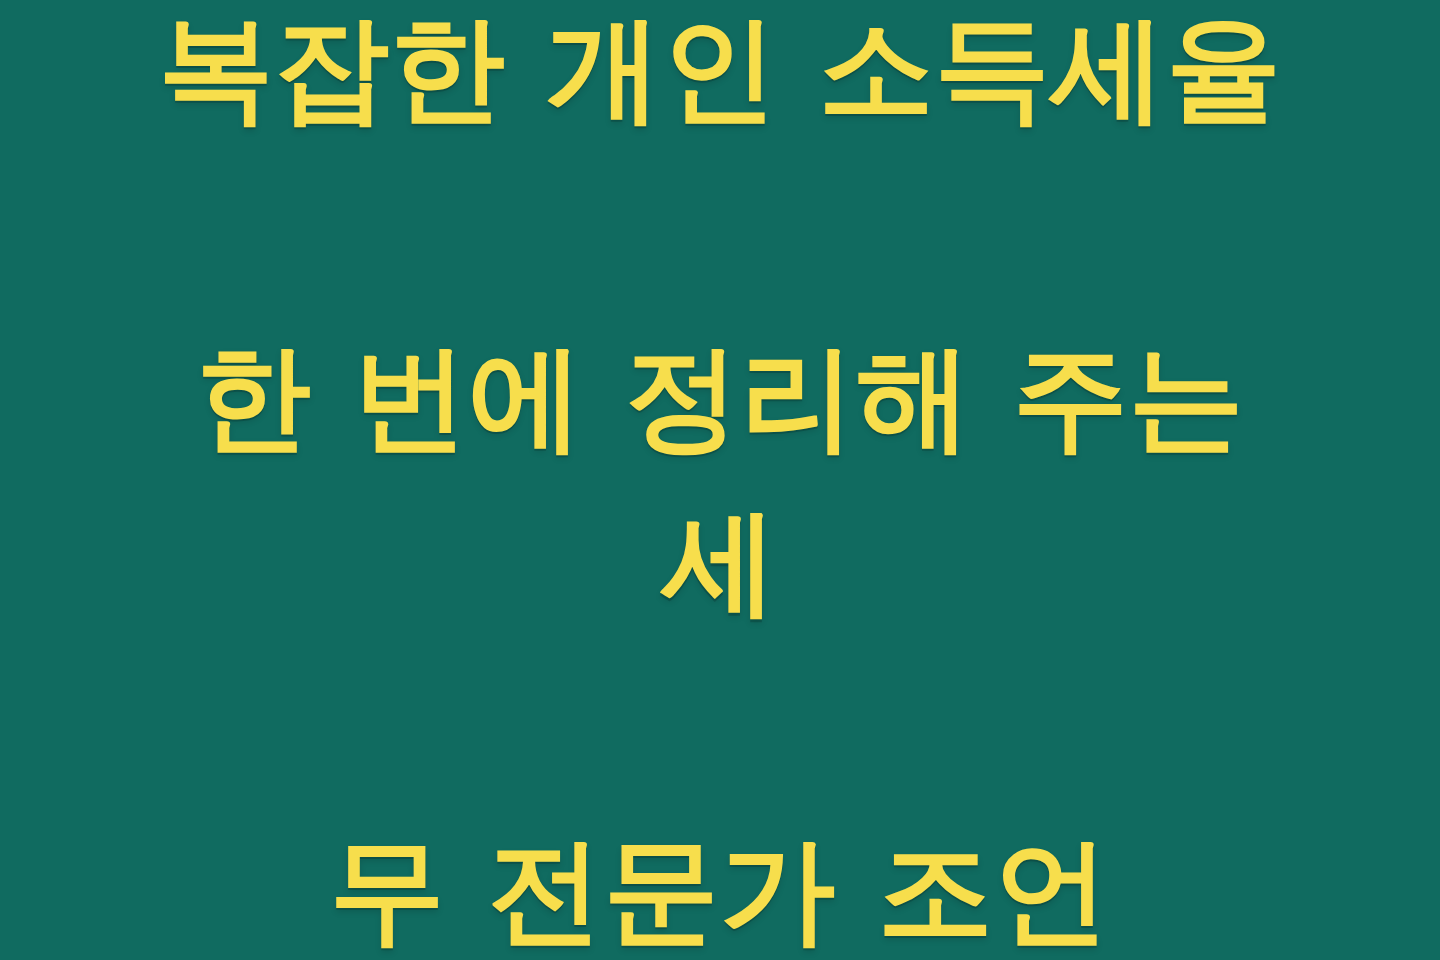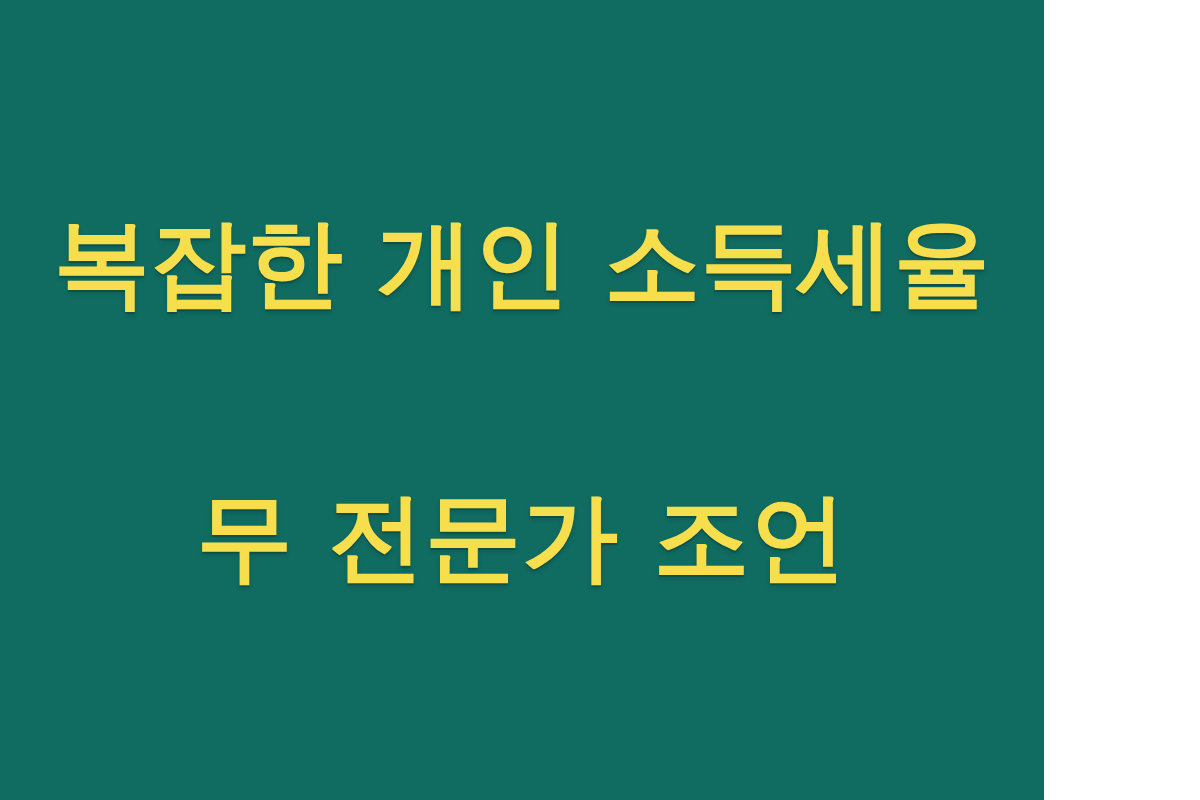--- a/index.html
+++ b/index.html
@@ -10,21 +10,21 @@
 
   body {
     width: 1200px;
     height: 800px;
     overflow: hidden;
     font-family: "DejaVu Sans", "Liberation Sans", sans-serif;
   }
 
   #banner {
     position: relative;
-    width: 1044px;
+    width: 1200px;
     height: 800px;
     box-sizing: border-box;
     display: flex;
     align-items: center;
     justify-content: center;
     background: #106b60;
     overflow: hidden;
   }
 
   #headline {
@@ -54,15 +54,16 @@
   #headline .line:last-child {
     letter-spacing: 1px;
   }
 </style>
 </head>
 <body>
 
 <div id="banner" style="background: rgb(16, 107, 96);">
   <h1 id="headline" style="color: rgb(247, 222, 76); font-size: 96px; line-height: 137px; text-align: center;">
     <span class="line">복잡한 개인 소득세율</span>
+    <span class="line">한 번에 정리해 주는 세</span>
     <span class="line">무 전문가 조언</span>
   </h1>
 </div>
 
 </body></html>

